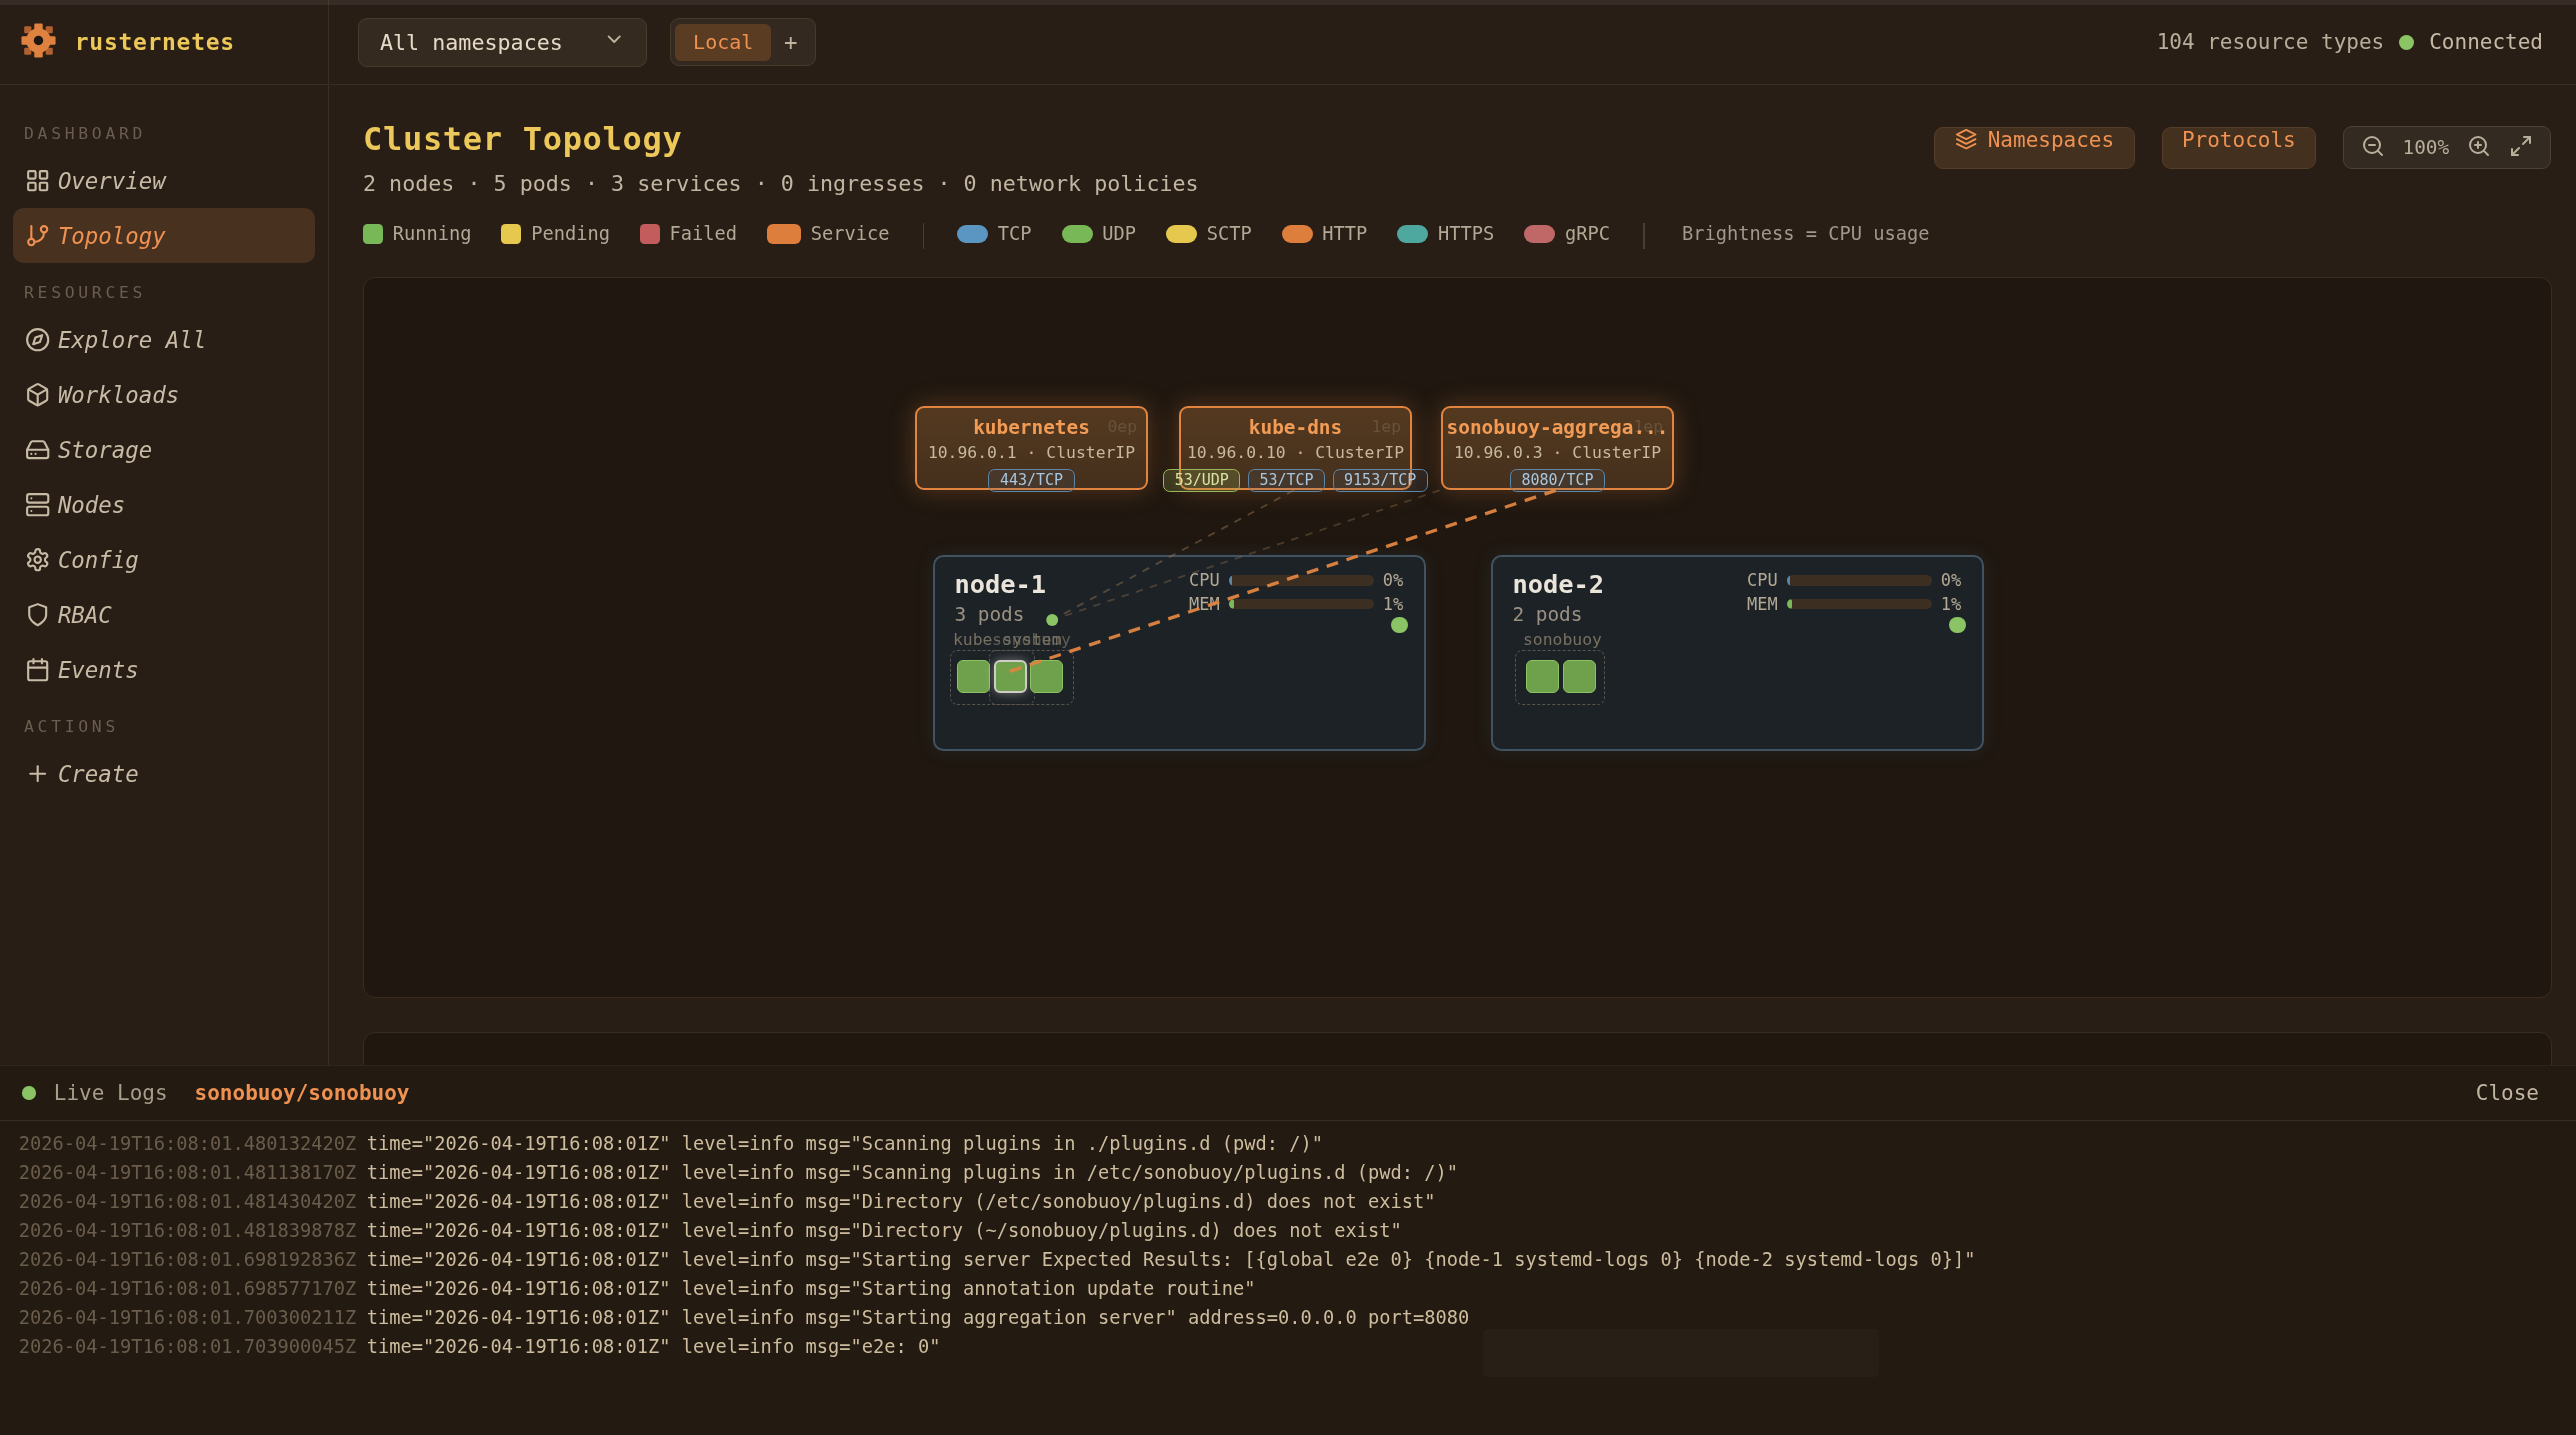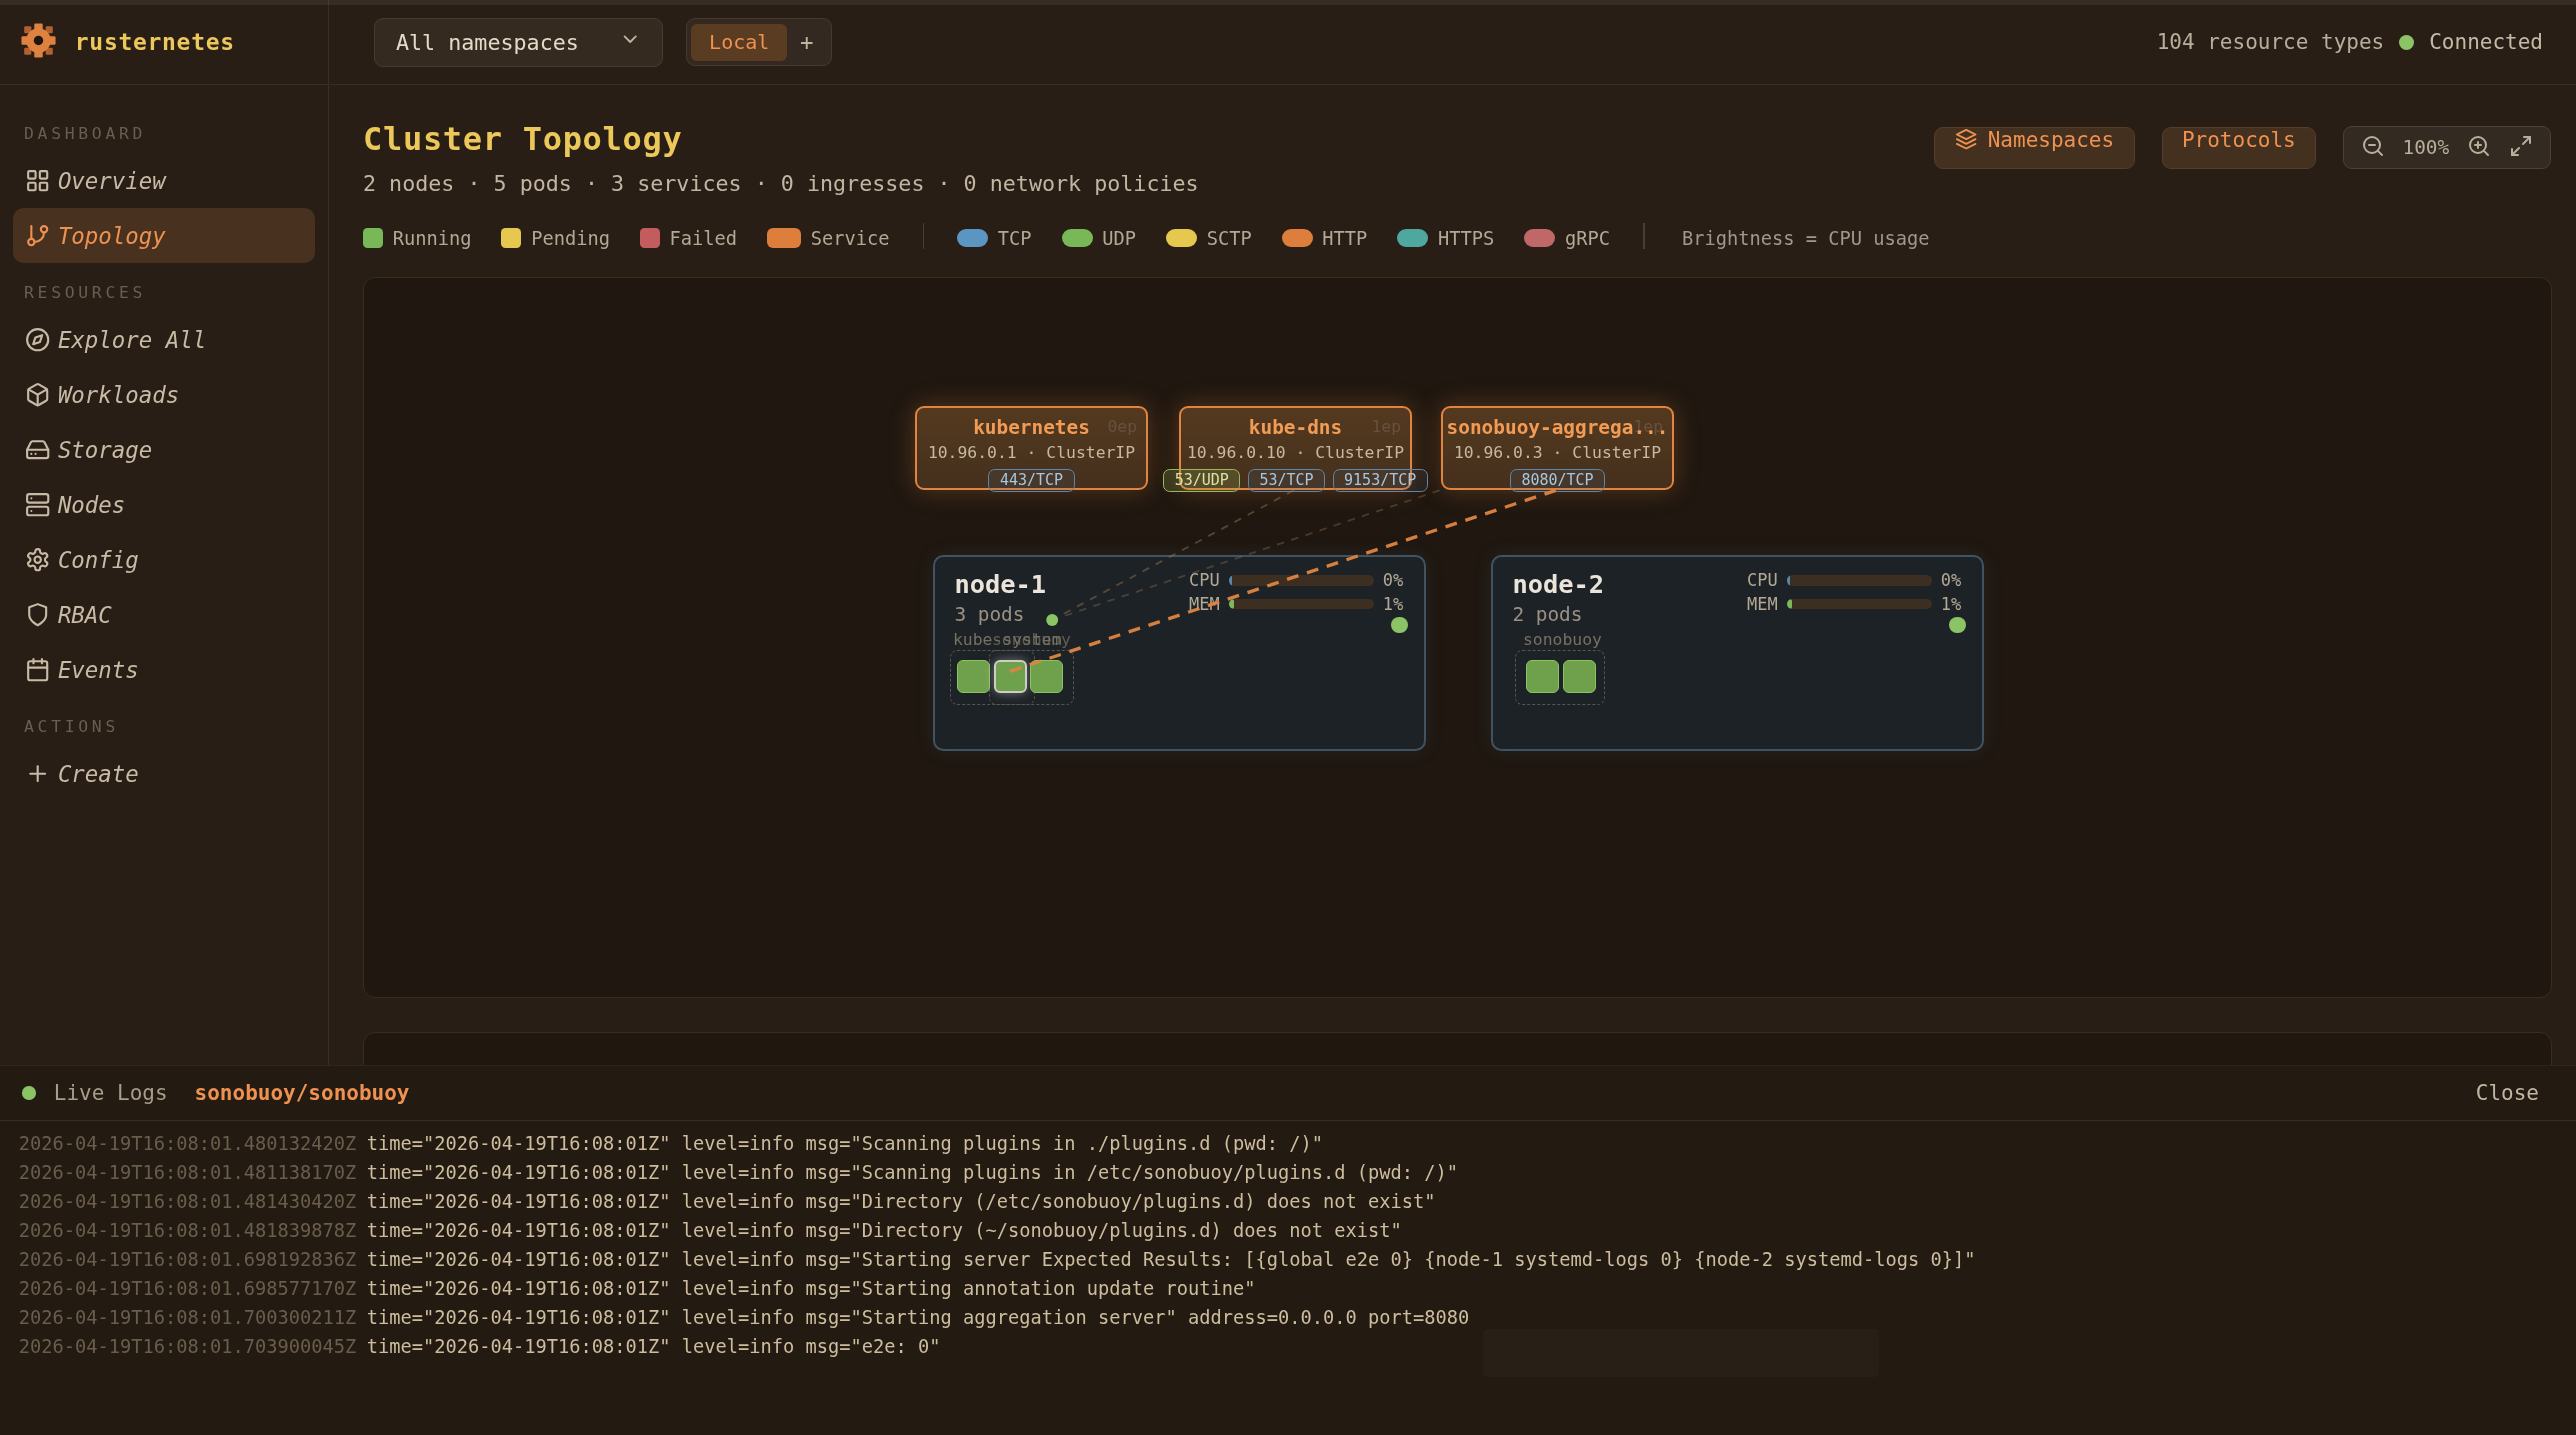--- a/index.html
+++ b/index.html
@@ -14,42 +14,42 @@
   .logo-title { font-size:23px; font-weight:bold; color:#ecc75a; letter-spacing:0.7px; }
   .nav { padding-top:19.4px; }
   .nav-section-label { font-size:16.4px; letter-spacing:3.7px; color:#6b5e50; margin:19.4px 0 10.5px 24px; }
   .nav-item { display:flex; align-items:center; gap:6px; height:55px; margin:0 13.4px; padding-left:10.5px; border-radius:10.5px; color:#c8bba6; font-size:22.4px; cursor:pointer;font-style:italic; }
   .nav-item .nico { display:flex; width:28px; justify-content:center; }
   .nav-item.active { background:#48321f; color:#ef9150; }
   .nav-item svg { stroke:currentColor; }
 
   
   .topbar { position:absolute; left:330px; top:0; right:0; height:85px; background:#281e16; border-bottom:1.5px solid #3b2e22; display:flex; align-items:center; z-index:2; }
-  .ns-select { margin-left:44px; height:49px; display:flex; align-items:center; gap:40px; padding:9px 21px; background:#352a1f; border:1.5px solid #4a3b2c; border-radius:9px; color:#e5dac7; font-size:21.7px; cursor:pointer; }
+  .ns-select { margin-left:28px; height:49px; display:flex; align-items:center; gap:40px; padding:9px 21px; background:#352a1f; border:1.5px solid #4a3b2c; border-radius:9px; color:#e5dac7; font-size:21.7px; cursor:pointer; }
   .ctx-group { margin-left:22.4px; height:48px; display:flex; align-items:center; background:#342920; border:1.5px solid #483a2b; border-radius:9px; padding:4.5px; }
   .ctx-chip { height:100%; display:flex; align-items:center; padding:0 18px; background:#5a3c23; border-radius:6px; color:#ef9150; font-size:20px; cursor:pointer; }
   .ctx-add { width:39px; text-align:center; color:#c0b49f; font-size:22.4px; cursor:pointer; }
   .topbar-right { margin-left:auto; margin-right:33px; display:flex; align-items:center; gap:15px; font-size:21px; color:#b9ad9b; }
   .conn-dot { width:15px; height:15px; border-radius:50%; background:#8bc464; }
   .conn-label { color:#c6baa6; }
 
   
   .main { position:absolute; left:330px; top:87px; right:0; bottom:0; }
   .page-head { display:flex; justify-content:space-between; align-items:flex-start; padding:33px 25.4px 0 33px; }
   .page-title { font-size:32px; font-weight:bold; color:#ecc75a; letter-spacing:0.7px; }
   .page-subtitle { margin-top:13.4px; font-size:21.7px; color:#c2b6a2; }
   .head-actions { display:flex; gap:27px; align-items:center; margin-top:6px; }
   .h-btn { display:flex; align-items:flex-start; gap:10.5px; height:42px; padding:0 19.4px; background:#44301f; border:1.5px solid #553d27; border-radius:9px; color:#ef9150; font-size:21px; cursor:pointer; }
   .h-btn svg { stroke:#ef9150; }
   .zoom-group { display:flex; align-items:center; gap:18px; height:43px; padding:0 16.4px; background:#332b21; border:1.5px solid #4c4133; border-radius:9px; color:#b9ad9b; }
   .zoom-group svg { stroke:#b9ad9b; cursor:pointer; }
   .zoom-level { font-size:19.4px; }
 
   
-  .legend { display:flex; align-items:flex-end; gap:30px; padding:27px 0 0 33px; font-size:18.7px; color:#b3a895; }
+  .legend { display:flex; align-items:flex-start; gap:30px; padding:27px 0 0 33px; font-size:18.7px; color:#b3a895; }
   .lg-item { display:flex; align-items:center; gap:9.7px; }
   .sw { width:20px; height:20px; border-radius:4.5px; }
   .sw.wide { width:34px; border-radius:6px; }
   .pp { width:31px; height:18px; border-radius:9px; }
   .lg-div { width:1.5px; height:25.4px; background:#4a3e30; margin:0 3px; }
   .lg-note { color:#a2978a; margin-left:4.5px; }
 
   
   .canvas { position:absolute; left:33px; top:190px; width:2189px; height:721px; background:#1f1710; border:1.5px solid #3a2d20; border-radius:12px; overflow:hidden; }
   .panel-peek { position:absolute; left:33px; top:945px; width:2189px; height:45px; background:#20180f; border:1.5px solid #3a2d20; border-radius:12px 12px 0 0; }

